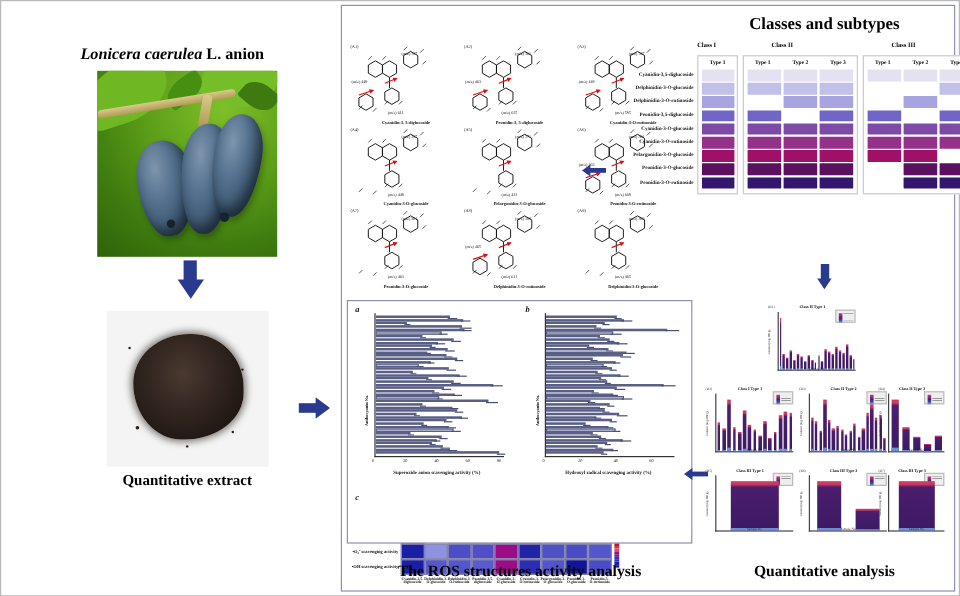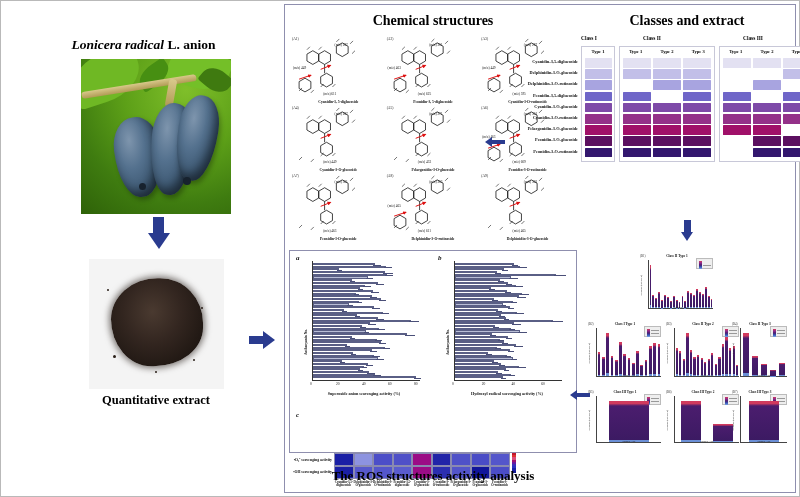--- a/index.html
+++ b/index.html
@@ -181,21 +181,21 @@
   .caption { position:absolute; bottom:6px; width:100%; text-align:center; font-size:13px; font-weight:bold; color:#000; }
 </style>
 </head>
 <body>
 
 <div class="page">
 
   <div class="left-col">
 
     <div class="fruit-title">
-      <i>Lonicera radical</i><span> L. anion</span>
+      <i>Lonicera caerulea</i><span> L. anion</span>
     </div>
 
     <div class="fruit-photo">
       <div class="leaf" style="left:-10px;top:-6px;width:70px;height:48px;background:#6fb824;transform:rotate(-18deg);"></div>
       <div class="leaf" style="left:88px;top:-10px;width:60px;height:40px;background:#74bf28;transform:rotate(22deg);"></div>
       <div class="leaf" style="left:56px;top:6px;width:34px;height:20px;background:#478f12;transform:rotate(-34deg);"></div>
       <div class="stem" style="left:0px;top:24px;width:116px;height:7px;transform:rotate(-9deg);"></div>
       <div class="stem" style="left:86px;top:20px;width:8px;height:28px;transform:rotate(10deg);"></div>
       <div class="leaf" style="left:120px;top:10px;width:30px;height:22px;background:#3f7a10;transform:rotate(40deg);"></div>
       <div class="berry" style="left:34px;top:58px;width:46px;height:80px;transform:rotate(-7deg);"></div>
@@ -221,21 +221,20 @@
 
     <div class="arrow-right">
       <div class="shaft"></div>
         <div class="head"></div>
     </div>
   </div>
 
   <div class="right-box">
 
     <div class="q-chem">
-      <div class="sec-title">Chemical structures</div>
       <div class="chem-grid" id="chemGrid">
           <div class="chem-cell">
             <span class="chem-tag">(A1)</span>
             <svg class="chem-svg" viewBox="0 0 96 70" preserveAspectRatio="xMidYMid meet">
               <polygon points="22,15 28,18.5 28,25.5 22,29 16,25.5 16,18.5" fill="none" stroke="#111" stroke-width="0.8"></polygon>
               <polygon points="34,15 40,18.5 40,25.5 34,29 28,25.5 28,18.5" fill="none" stroke="#111" stroke-width="0.8"></polygon>
               <polygon points="52,7 58,10.5 58,17.5 52,21 46,17.5 46,10.5" fill="none" stroke="#111" stroke-width="0.8"></polygon>
               <line x1="34" y1="29" x2="34" y2="38" stroke="#111" stroke-width="0.8"></line>
               <polygon points="36,38 42,41.5 42,48.5 36,52 30,48.5 30,41.5" fill="none" stroke="#111" stroke-width="0.8"></polygon>
               <path d="M30,34 L40,30" stroke="#d11" stroke-width="1" marker-end="url(#ah)"></path>
@@ -494,21 +493,21 @@
               <line x1="20" y1="58" x2="23" y2="55" stroke="#111" stroke-width="0.6"></line>
             </svg>
             <span class="chem-mz" style="left:46%;top:10%;">(m/z) 303</span>
             <span class="chem-mz" style="left:34%;bottom:13%;">(m/z) 465</span>
             <span class="chem-name">Delphinidin-3-O-glucoside</span>
           </div>
         </div>
     </div>
 
     <div class="q-class">
-      <div class="sec-title">Classes and extract</div>
+      <div class="sec-title">Classes and subtypes</div>
       <div class="class-head" id="classHead">
           <span style="left: 0px;">Class I</span>
           <span style="left: 62px;">Class II</span>
           <span style="left: 162px;">Class III</span>
         </div>
       <div class="hm-rowlabels" id="hmRowLabels">
           <div class="hm-rowlabel">Cyanidin-3,5-diglucoside</div>
           <div class="hm-rowlabel">Delphinidin-3-O-glucoside</div>
           <div class="hm-rowlabel">Delphinidin-3-O-rutinoside</div>
           <div class="hm-rowlabel">Peonidin-3,5-diglucoside</div>
@@ -1113,16 +1112,17 @@
             <div class="mini-plot">
               <div class="mini-bar" style="left:18%;width:64%;height:89.28571428571428%"></div>
               <div class="mini-xlab">Sample No.</div>
             </div>
           </div>
         </div>
       <div class="quant-arrow">
         <div class="head"></div>
           <div class="shaft"></div>
       </div>
+      <div class="caption">Quantitative analysis</div>
     </div>
 
   </div>
 </div>
 
 </body></html>

